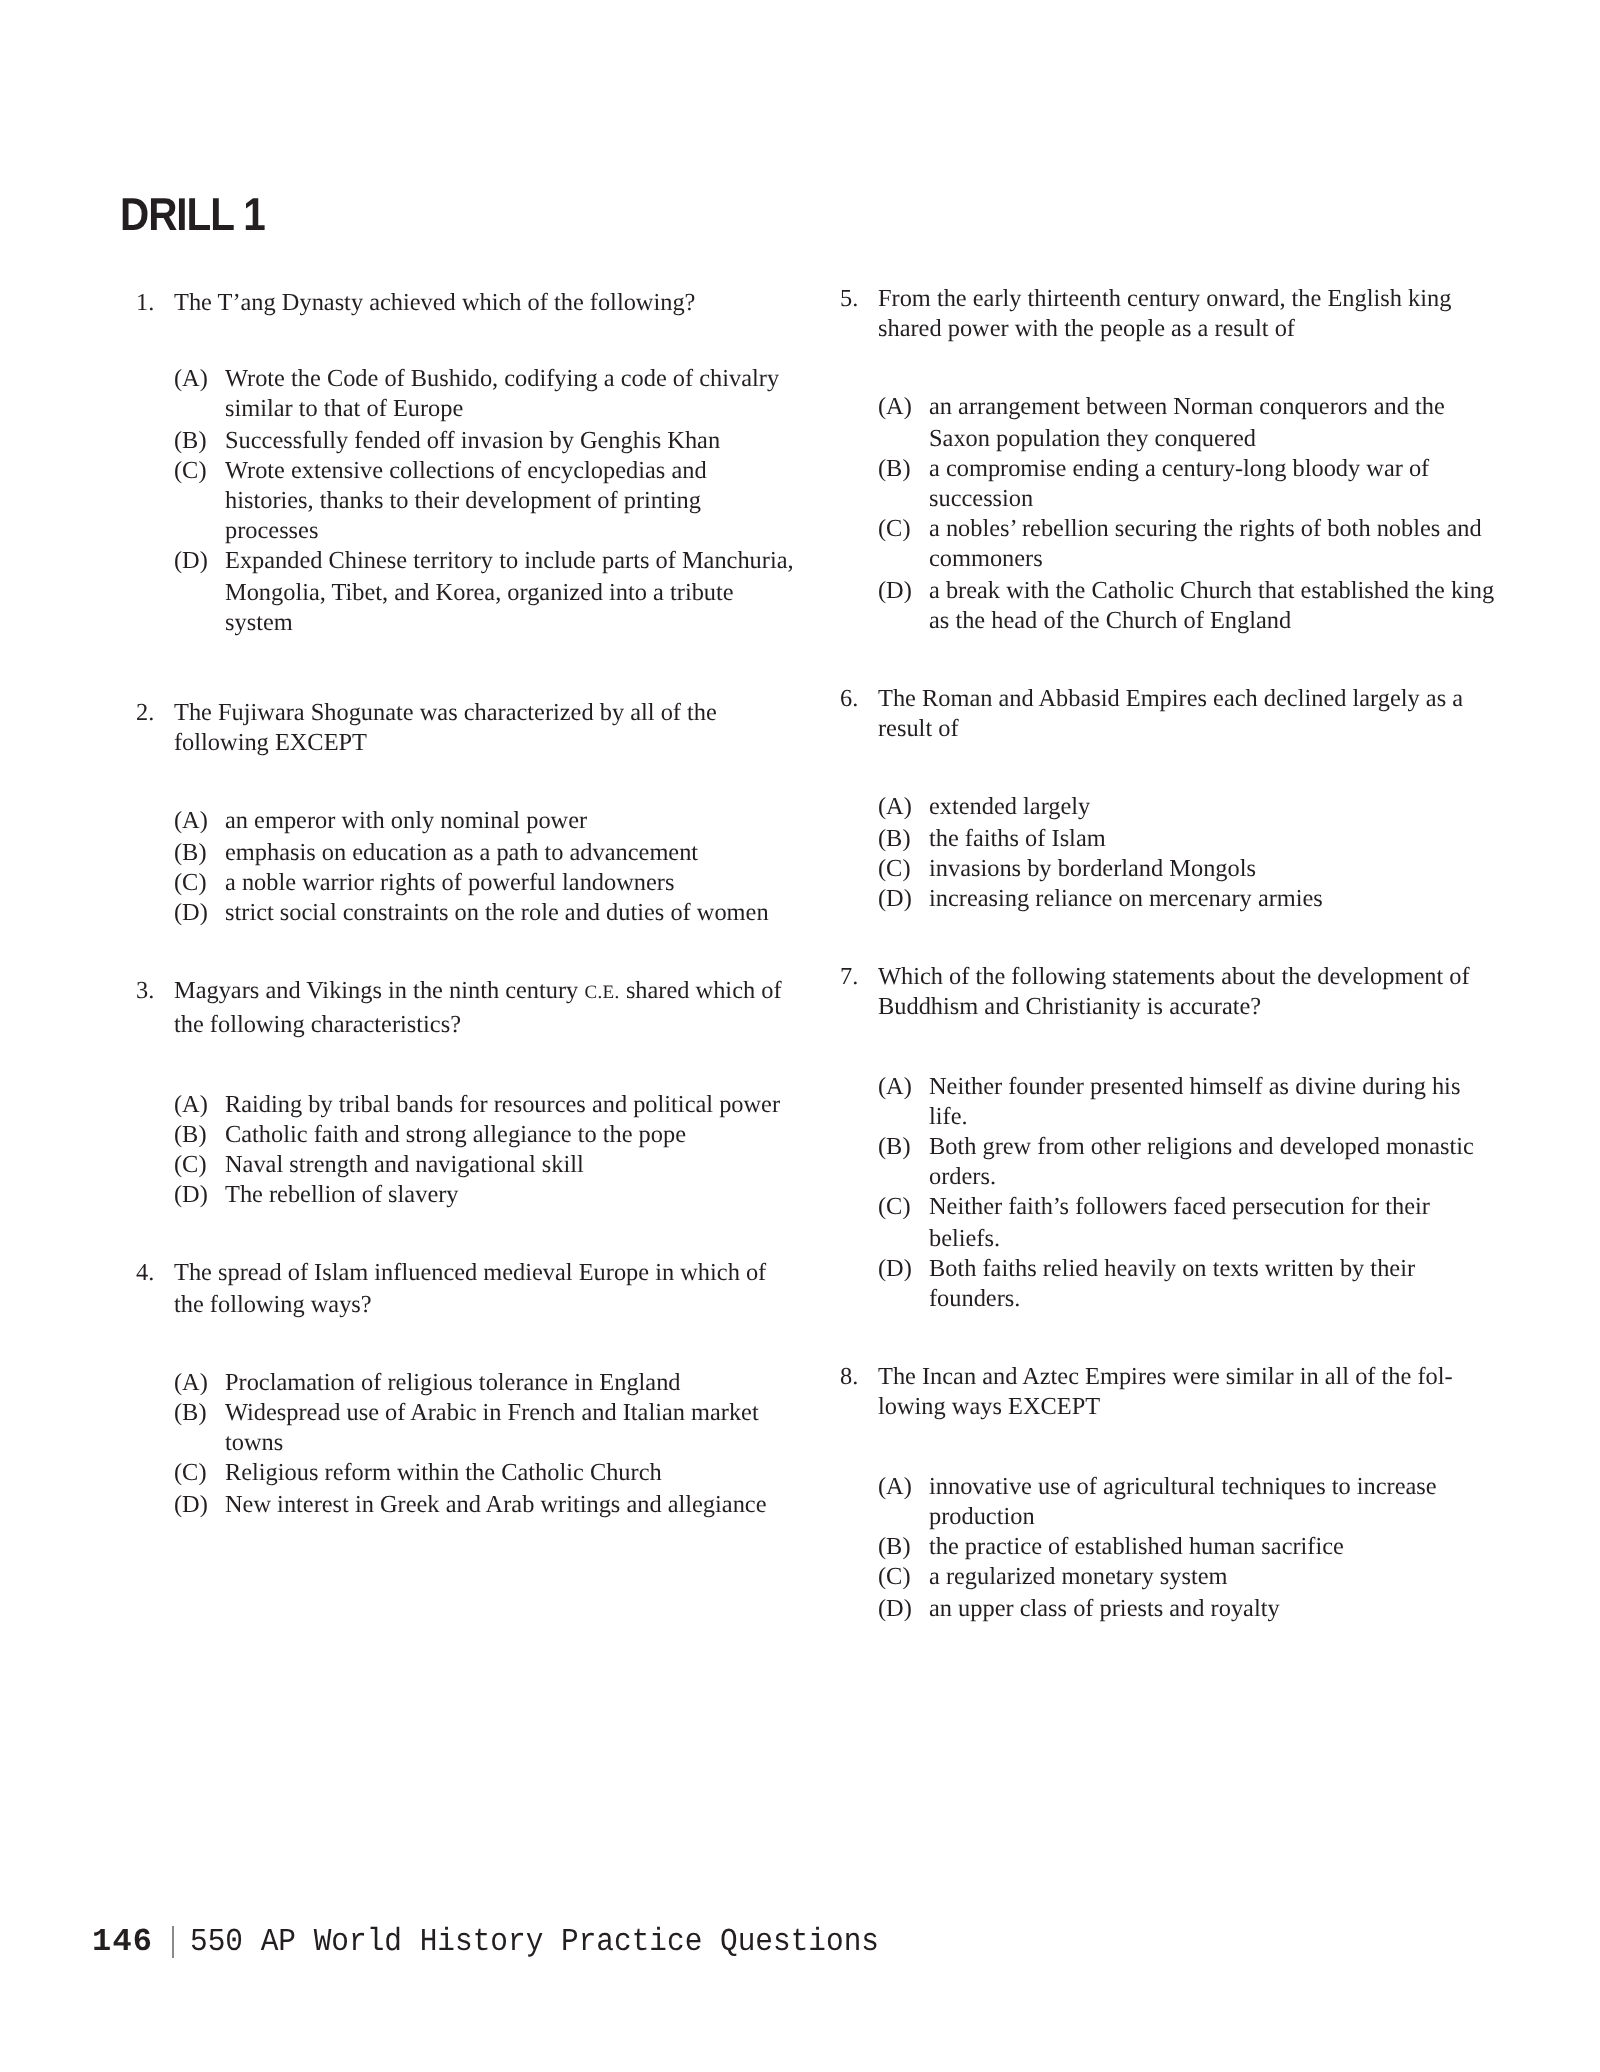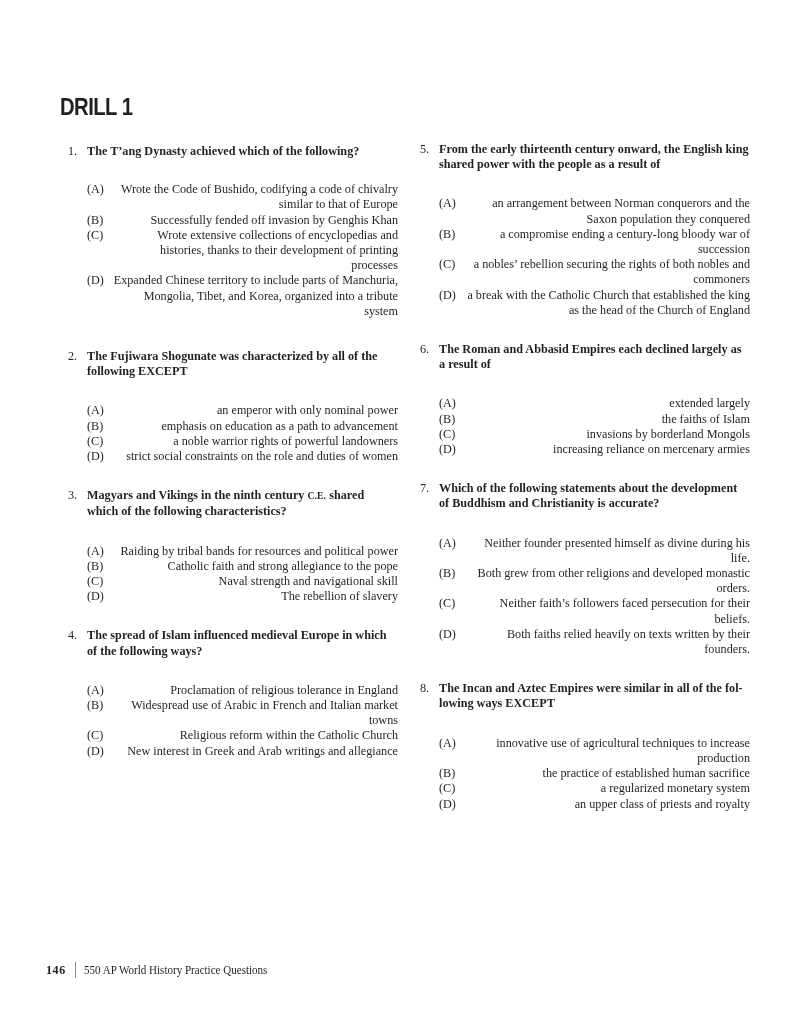--- a/index.html
+++ b/index.html
@@ -42,51 +42,49 @@
     .q-stem {
       display: flex;
       margin: 0;
     }
     .q-num {
       width: 19px;
       flex: 0 0 19px;
     }
     .q-text {
       flex: 1;
-      font-weight: bold;
     }
     .options {
       list-style: none;
       margin: 0;
       padding: 0;
       margin-left: 19px;
     }
     .opt {
       display: flex;
     }
     .opt-letter {
       width: 25.5px;
       flex: 0 0 25.5px;
     }
     .opt-text {
       flex: 1;
-      text-align: right;
     }
     .sc {
       font-size: 9.5px;
       letter-spacing: 0.2px;
     }
     .footer {
       position: absolute;
       left: 46px;
       top: 962px;
       display: flex;
       align-items: center;
-      font-family: Liberation Serif, serif;
-      font-size: 12px;
+      font-family: Liberation Mono, monospace;
+      font-size: 16px;
       color: #231f20;
     }
     .page-num {
       font-weight: bold;
       letter-spacing: 0.6px;
     }
     .footer-divider {
       display: inline-block;
       width: 1px;
       height: 16px;

